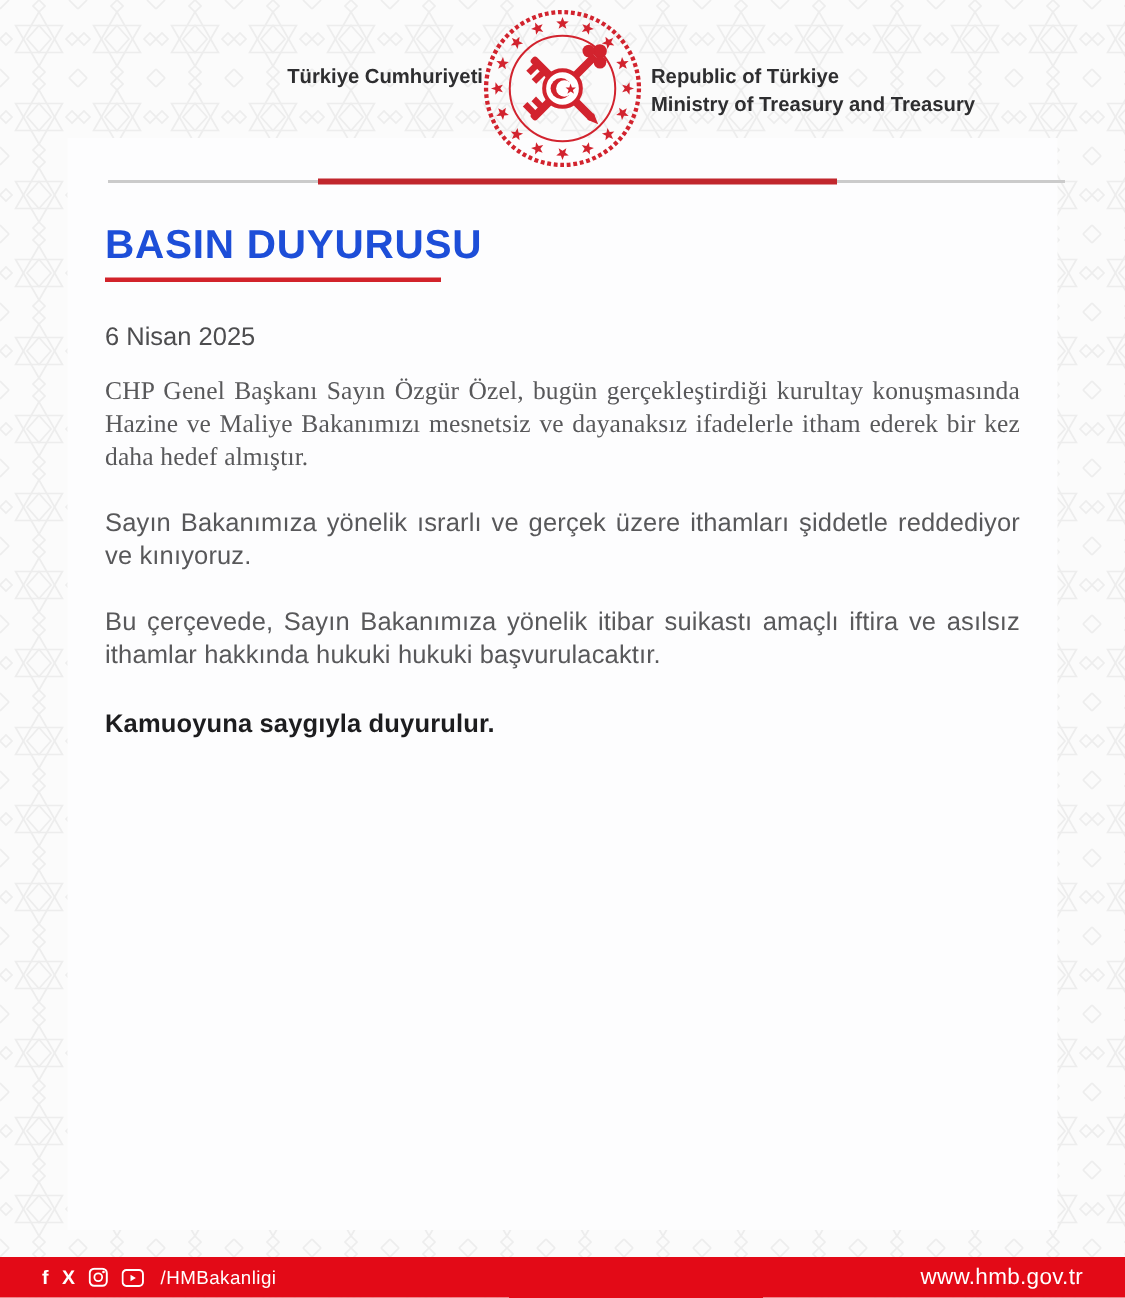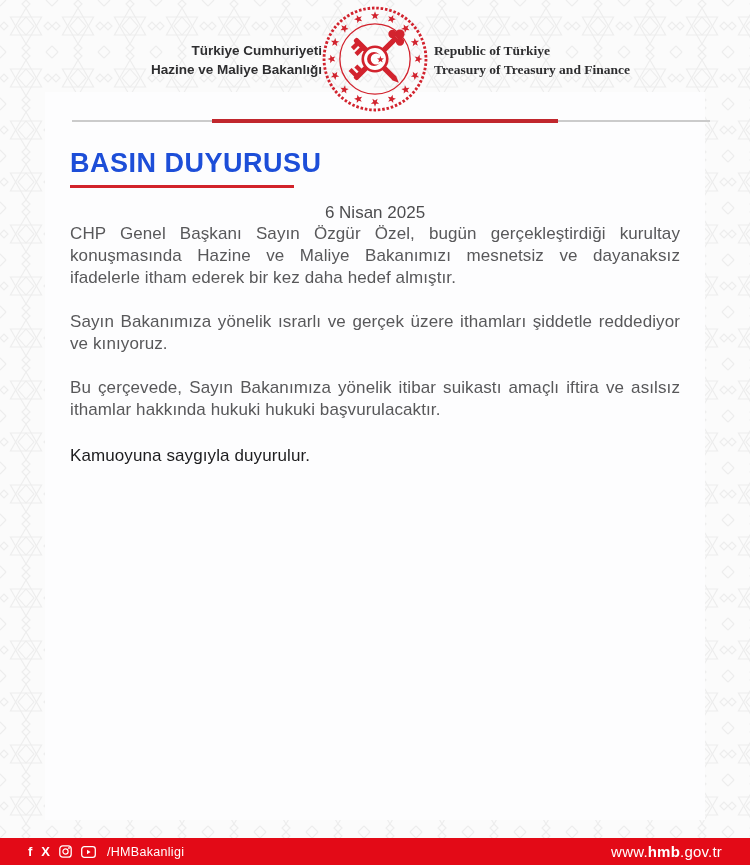--- a/index.html
+++ b/index.html
@@ -14,51 +14,51 @@
     background:#fdfdfe;z-index:1;
   }
   
   .header{position:absolute;left:0;top:0;width:750px;height:125px;z-index:2;}
   .header-left{
     position:absolute;right:428px;top:41px;text-align:right;
     font-size:13.5px;line-height:19px;color:#2e2e30;font-weight:600;white-space:nowrap;
   }
   .header-right{
     position:absolute;left:434px;top:41px;text-align:left;
-    font-size:13.5px;line-height:19px;color:#2e2e30;font-weight:600;white-space:nowrap;font-family:Liberation Serif, serif;
+    font-size:13.5px;line-height:19px;color:#2e2e30;font-weight:600;white-space:nowrap;
   }
   .emblem{position:absolute;left:322px;top:6px;}
   
   .divider-gray{position:absolute;left:72px;top:120px;width:638px;height:2px;background:#cbcbcb;z-index:3;}
   .divider-red{position:absolute;left:212px;top:119px;width:346px;height:4px;background:#c1272d;z-index:4;}
   
   .content{position:absolute;left:70px;top:148px;width:610px;z-index:3;}
   .doc-title{
     margin:0;font-size:27px;font-weight:700;color:#1d4ed8;letter-spacing:.5px;
   }
   .title-underline{width:224px;height:3px;background:#d2232a;margin-top:6px;}
-  .doc-date{margin-top:15px;text-align:center;font-size:17px;color:#4d4d4f;}
+  .doc-date{margin-top:27px;text-align:left;font-size:17px;color:#4d4d4f;}
   .content p{
     margin:0;margin-top:22px;font-size:17px;line-height:22px;color:#58585a;
     text-align:justify;letter-spacing:.1px;
   }
-  .content p.first{margin-top:0;}
-  .content p.closing{font-weight:400;color:#1d1d1f;text-align:left;margin-top:24px;}
+  .content p.first{margin-top:15px;font-family:Liberation Serif, serif;}
+  .content p.closing{font-weight:700;color:#1d1d1f;text-align:left;margin-top:24px;}
   
   .footer{
     position:absolute;left:0;bottom:0;width:750px;height:27px;background:#e30a17;z-index:5;
     display:flex;align-items:center;justify-content:space-between;
     padding:0 28px;box-sizing:border-box;color:#fff;
   }
   .social{display:flex;align-items:center;gap:9px;}
   .soc-glyph{font-weight:700;font-size:13px;line-height:13px;color:#fff;}
   .soc-svg{display:block;}
   .social-handle{font-size:12.5px;letter-spacing:.3px;margin-left:2px;text-align:center;}
   .site-url{font-size:15px;font-weight:300;letter-spacing:.2px;}
-  .site-url .bold{font-weight:700;}
+  .site-url .bold{font-weight:400;}
 </style>
 </head>
 <body>
 
 <svg class="bg-pattern" width="750" height="865" xmlns="http://www.w3.org/2000/svg">
   <defs>
     <pattern id="geo" width="52" height="52" patternUnits="userSpaceOnUse">
       <rect width="52" height="52" fill="#fbfbfb"></rect>
       <g fill="none" stroke="#ededed" stroke-width="1.1">
         <path d="M26 8 L41.6 35 L10.4 35 Z"></path>
@@ -70,21 +70,20 @@
     </pattern>
   </defs>
   <rect width="750" height="865" fill="url(#geo)"></rect>
 </svg>
 
 <div class="card"></div>
 
 <div class="header">
   <div class="header-left">
     <div>Türkiye Cumhuriyeti</div>
-    <div>Hazine ve Maliye Bakanlığı</div>
   </div>
 
   <svg class="emblem" width="106" height="106" viewBox="0 0 104 104" xmlns="http://www.w3.org/2000/svg">
     <g fill="none" stroke="#d2232e">
       <circle cx="52" cy="52" r="50" stroke-width="2.8" stroke-dasharray="2.5 1.8"></circle>
       <circle cx="52" cy="52" r="34.5" stroke-width="1.3"></circle>
     </g>
     <g id="star-ring" fill="#d2232e">
         <polygon points="52.00,5.20 53.06,8.04 56.09,8.17 53.71,10.06 54.53,12.98 52.00,11.30 49.47,12.98 50.29,10.06 47.91,8.17 50.94,8.04"></polygon>
         <polygon points="69.91,8.76 69.80,11.79 72.55,13.07 69.63,13.90 69.27,16.92 67.58,14.40 64.60,14.98 66.47,12.59 64.99,9.94 67.84,10.98"></polygon>
@@ -124,21 +123,21 @@
     </g>
 
     <circle cx="52" cy="52" r="12" fill="#ffffff" stroke="#d2232e" stroke-width="2.6"></circle>
     <circle cx="51" cy="52" r="6.8" fill="#d2232e"></circle>
     <circle cx="53.2" cy="52" r="5.4" fill="#ffffff"></circle>
     <path d="M57.2 48.8 L58.2 51.3 L60.8 51.4 L58.8 53 L59.5 55.5 L57.4 54 L55.2 55.5 L56 53 L54 51.4 L56.5 51.3 Z" fill="#d2232e"></path>
   </svg>
 
   <div class="header-right">
     <div>Republic of Türkiye</div>
-    <div>Treasury of Treasury and Finance</div>
+    <div>Ministry of Treasury and Treasury</div>
   </div>
 </div>
 
 <div class="divider-gray"></div>
 <div class="divider-red"></div>
 
 <div class="content">
   <h1 class="doc-title">BASIN DUYURUSU</h1>
   <div class="title-underline"></div>
   <div class="doc-date">6 Nisan 2025</div>

